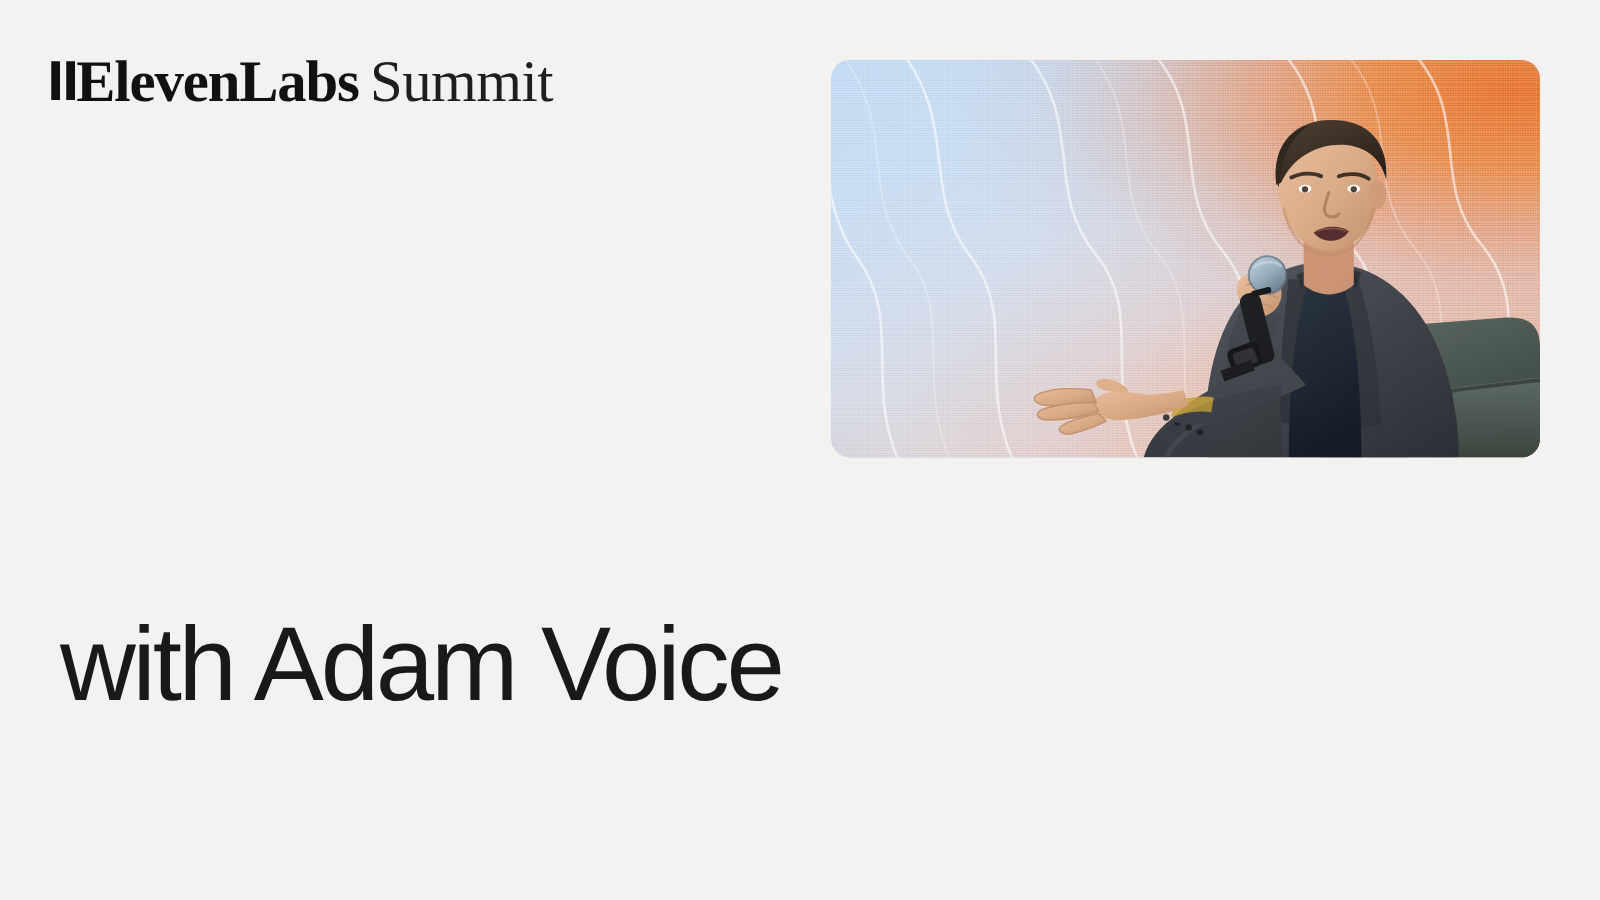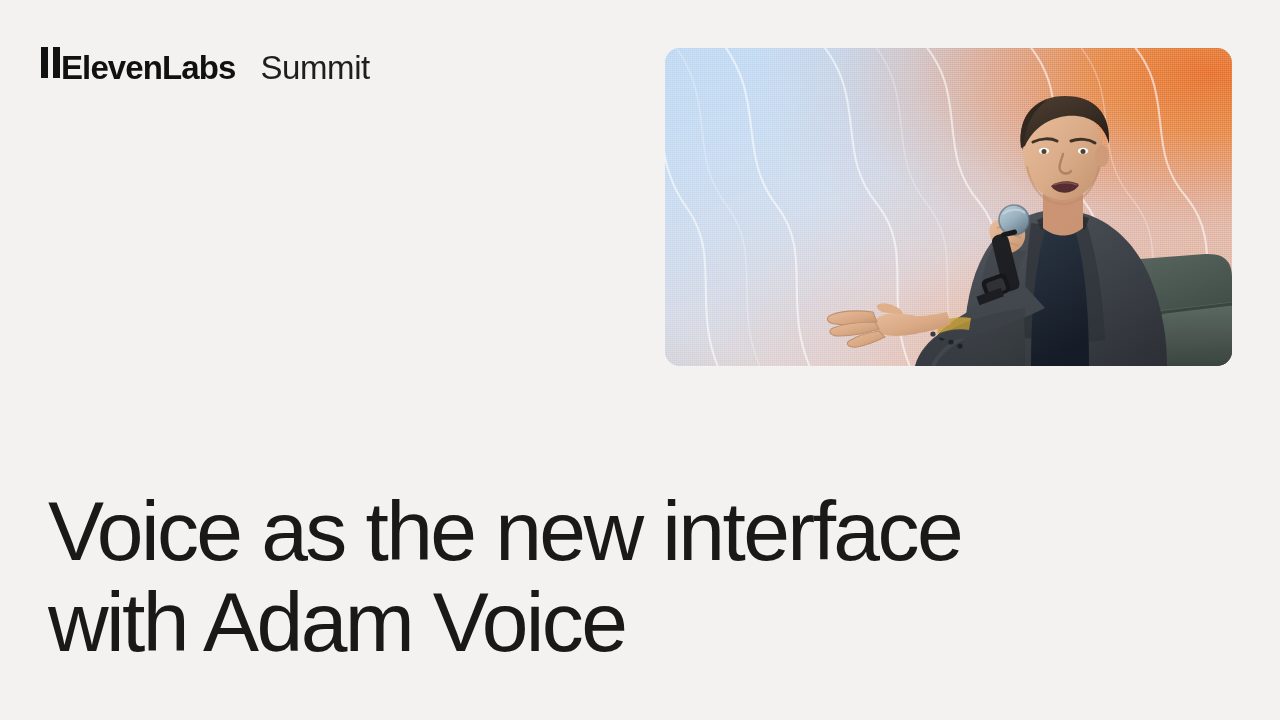--- a/index.html
+++ b/index.html
@@ -21,24 +21,25 @@
   #brand {
     position:absolute;
     left:41px; top:44px;
     display:flex;
     align-items:center;
     height:44px;
   }
   .wordmark {
     display:flex;
     align-items:baseline;
-    font-size:33px;
+    font-size:47px;
     line-height:1;
     letter-spacing:-0.5px;
     white-space:nowrap;
+    font-family:Liberation Serif, serif;
   }
   .mark {
     display:inline-flex;
     align-items:center;
     gap:5px;
     margin-right:1px;
     transform:translateY(-1px);
   }
   .mark i {
     display:block;
@@ -47,21 +48,21 @@
   }
   .brand-bold {
     font-weight:700;
     color:#111111;
     letter-spacing:-0.9px;
   }
   .brand-reg {
     font-weight:400;
     color:#1E1E1E;
     letter-spacing:-0.4px;
-    margin-left:25px;
+    margin-left:9px;
   }
 
   
   #hero-card {
     position:absolute;
     left:665px; top:48px;
     width:567px; height:318px;
     border-radius:15px;
     overflow:hidden;
     background:#BBD6F0;
@@ -334,15 +335,14 @@
       <rect x="312" y="244" width="26" height="9" fill="#17191D" transform="rotate(-20 325 248)"></rect>
     </g>
 
     <path d="M 250 318 C 260 288, 300 268, 360 260 L 360 318 Z" fill="#000000" opacity="0.08"></path>
   </svg>
 
   <div class="layer bg-vignette"></div>
 </div>
 
 <div id="title-block">
-  <span class="line">Voice as the new interface</span>
   <span class="line">with Adam Voice</span>
 </div>
 
 </body></html>

